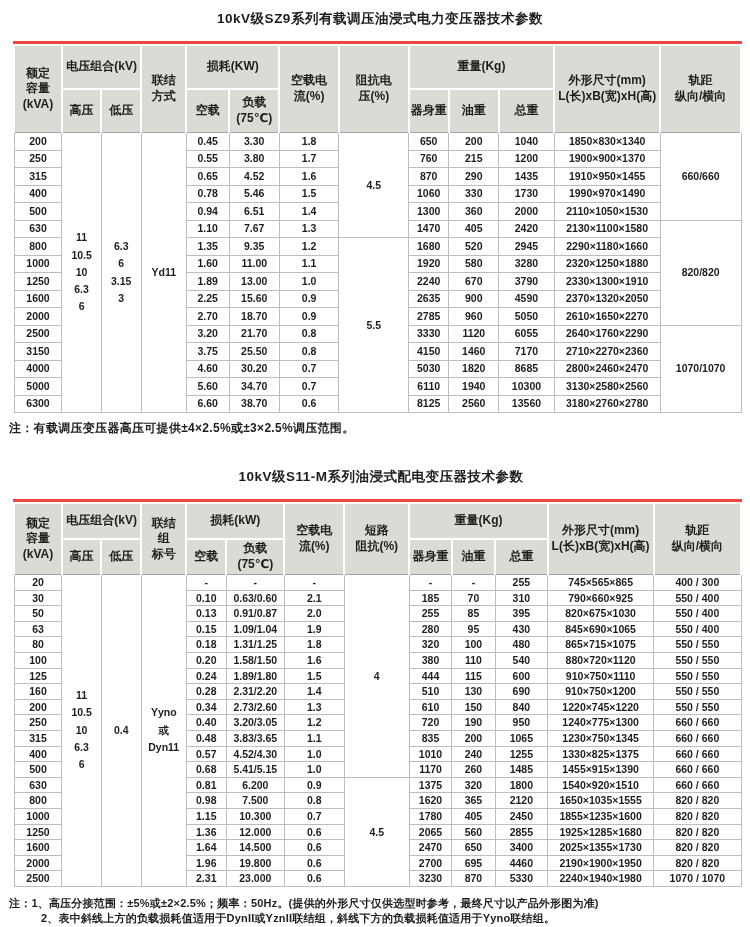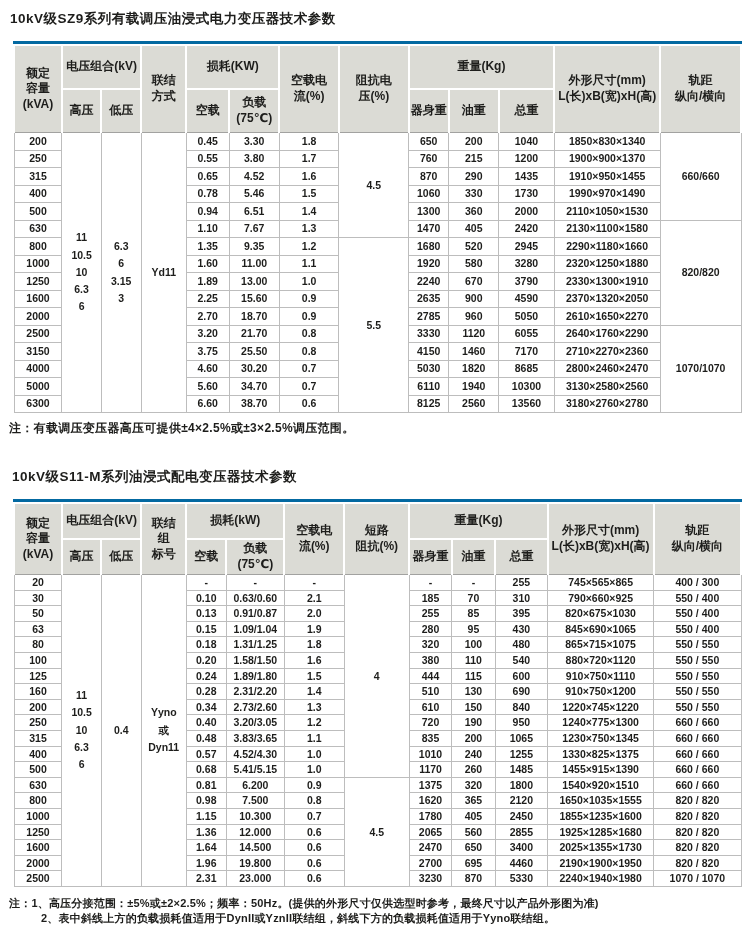--- a/index.html
+++ b/index.html
@@ -3,24 +3,24 @@
 <meta charset="utf-8">
 <style>
   html,body { margin:0; padding:0; background:#ffffff; }
   .page {
     width:750px; height:927px; background:#ffffff; overflow:hidden;
     font-family:"Liberation Sans","DejaVu Sans",sans-serif; color:#1d1d1b;
     position:relative;
   }
   .doc-title {
     margin:0; padding:10px 0 0 10px;
-    font-size:13.5px; font-weight:bold; letter-spacing:0.5px;
+    font-size:13.5px; font-weight:bold; letter-spacing:0.5px;text-align:center;
   }
   .doc-title.second { padding-top:31px;padding-left:12px; }
-  .tbl-wrap { margin:13px 8px 0 13px; border-top:3px solid #0369a1; }
+  .tbl-wrap { margin:13px 8px 0 13px; border-top:3px solid #ef4444; }
   table.spec-table { width:100%; border-collapse:collapse; table-layout:fixed; }
   .spec-table th {
     background:#dbdbd5; font-size:12px; font-weight:bold;
     border:2px solid #ffffff; padding:0; text-align:center;
     white-space:pre-line; line-height:1.3;
   }
   .spec-table thead tr.sub th,
   .spec-table thead tr.gr th[rowspan] { border-bottom:1px solid #a2a2a0; }
   .spec-table td {
     border:1px solid #bdbdbd; padding:0; text-align:center;

